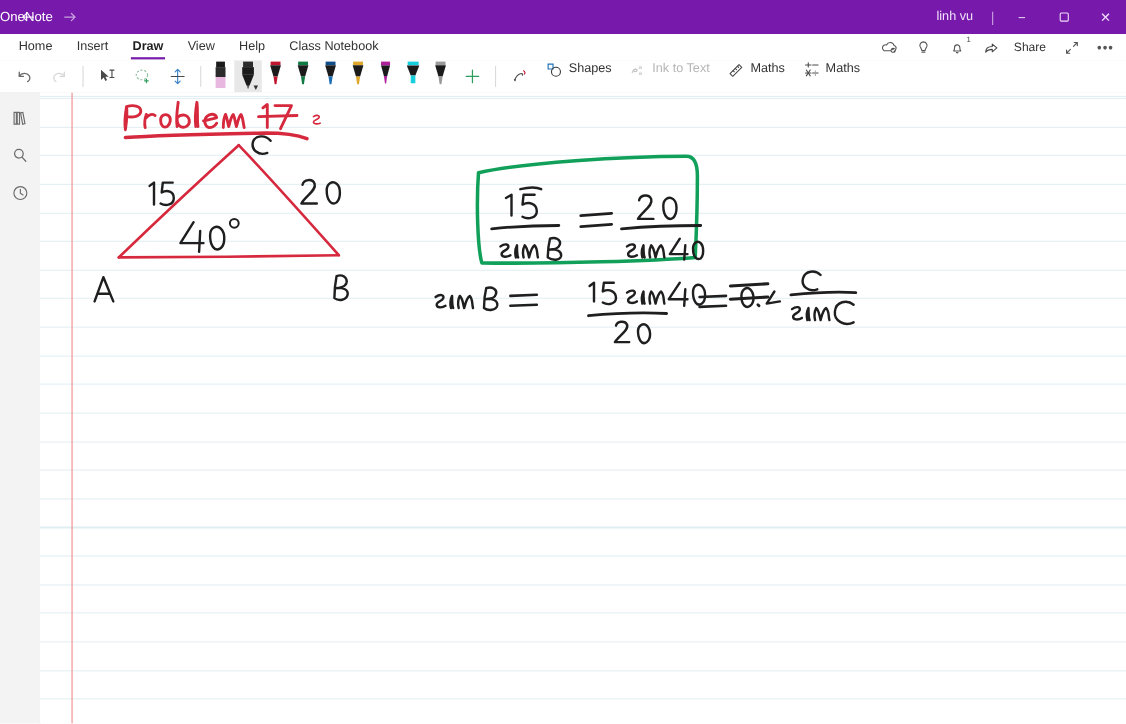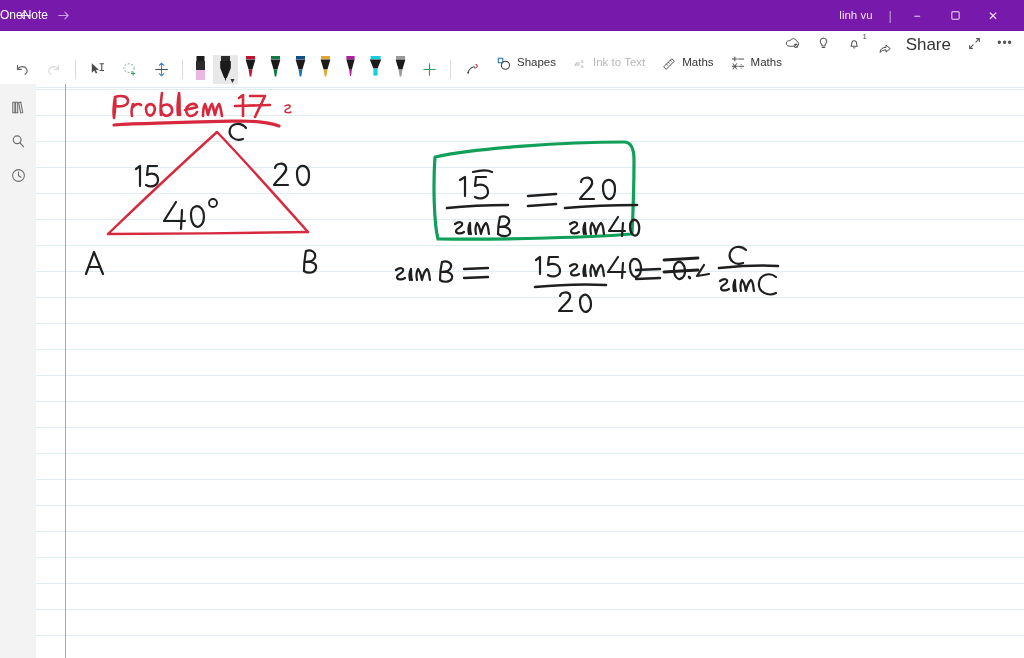--- a/index.html
+++ b/index.html
@@ -30,21 +30,21 @@
     color: #efd9fb; font-size: 14px; line-height: 1;
   }
   .tb-title {
     position: absolute; left: 0; right: 0; top: 0;
     height: 31px; line-height: 31px;
     text-align: left;
     color: #ffffff; font-size: 12px;
     pointer-events: none;
   }
   .tb-right {
-    position: absolute; right: 12px; top: 0; height: 31px;
+    position: absolute; right: 0; top: 0; height: 31px;
     display: flex; align-items: center;
   }
   .tb-user {
     color: #f2e3fb; font-size: 11.5px;
     padding: 0 10px; height: 31px; line-height: 31px;
   }
   .tb-sep {
     color: #c79ade; font-size: 13px;
     padding: 0 6px; height: 31px; line-height: 31px;
   }
@@ -78,21 +78,21 @@
   .menu-right {
     position: absolute; right: 4px; top: 0;
     height: 24px; display: flex; align-items: center; gap: 1px;
   }
   .mr-btn {
     height: 24px; min-width: 24px;
     display: flex; align-items: center; justify-content: center;
     color: #555; font-size: 11px; padding: 0 3px;
     position: relative;
   }
-  .mr-btn.share { gap: 14px; padding: 0 7px; font-size: 17px; color: #333; align-items: flex-end; }
+  .mr-btn.share { gap: 14px; padding: 0 7px; font-size: 11px; color: #333; }
   .bell-badge {
     position: absolute; top: 2px; right: 3px;
     font-size: 7px; color: #444;
   }
 
   
   .ribbon {
     position: absolute; left: 0; top: 55px;
     width: 1024px; height: 29px;
     background: #ffffff;
@@ -199,20 +199,28 @@
       <div class="tb-wbtn">
         <svg width="11" height="11" viewBox="0 0 12 12" fill="none" stroke="#f0ddfa" stroke-width="1.1">
           <rect x="2" y="2" width="8" height="8" rx="1"></rect>
         </svg>
       </div>
       <div class="tb-wbtn">✕</div>
     </div>
   </div>
 
   <div class="menubar">
+    <div class="menu-items">
+      <div class="menu-item">Home</div>
+      <div class="menu-item">Insert</div>
+      <div class="menu-item active">Draw</div>
+      <div class="menu-item">View</div>
+      <div class="menu-item">Help</div>
+      <div class="menu-item">Class Notebook</div>
+    </div>
 
     <div class="menu-right">
       <div class="mr-btn">
         <svg width="16" height="14" viewBox="0 0 18 14" fill="none" stroke="#555" stroke-width="1.1">
           <path d="M4.6 10.6 A3.1 3.1 0 1 1 5.6 4.6 A4 4 0 0 1 13.2 5.1 A2.8 2.8 0 0 1 13.0 10.6 Z" stroke-linejoin="round"></path>
           <circle cx="12.4" cy="10.1" r="2.6" fill="#555" stroke="none"></circle>
           <path d="M11.2 10.1 L12.1 11.1 L13.7 9.1" stroke="#fff" stroke-width="1.1" stroke-linecap="round" stroke-linejoin="round" fill="none"></path>
         </svg>
       </div>
       <div class="mr-btn">

